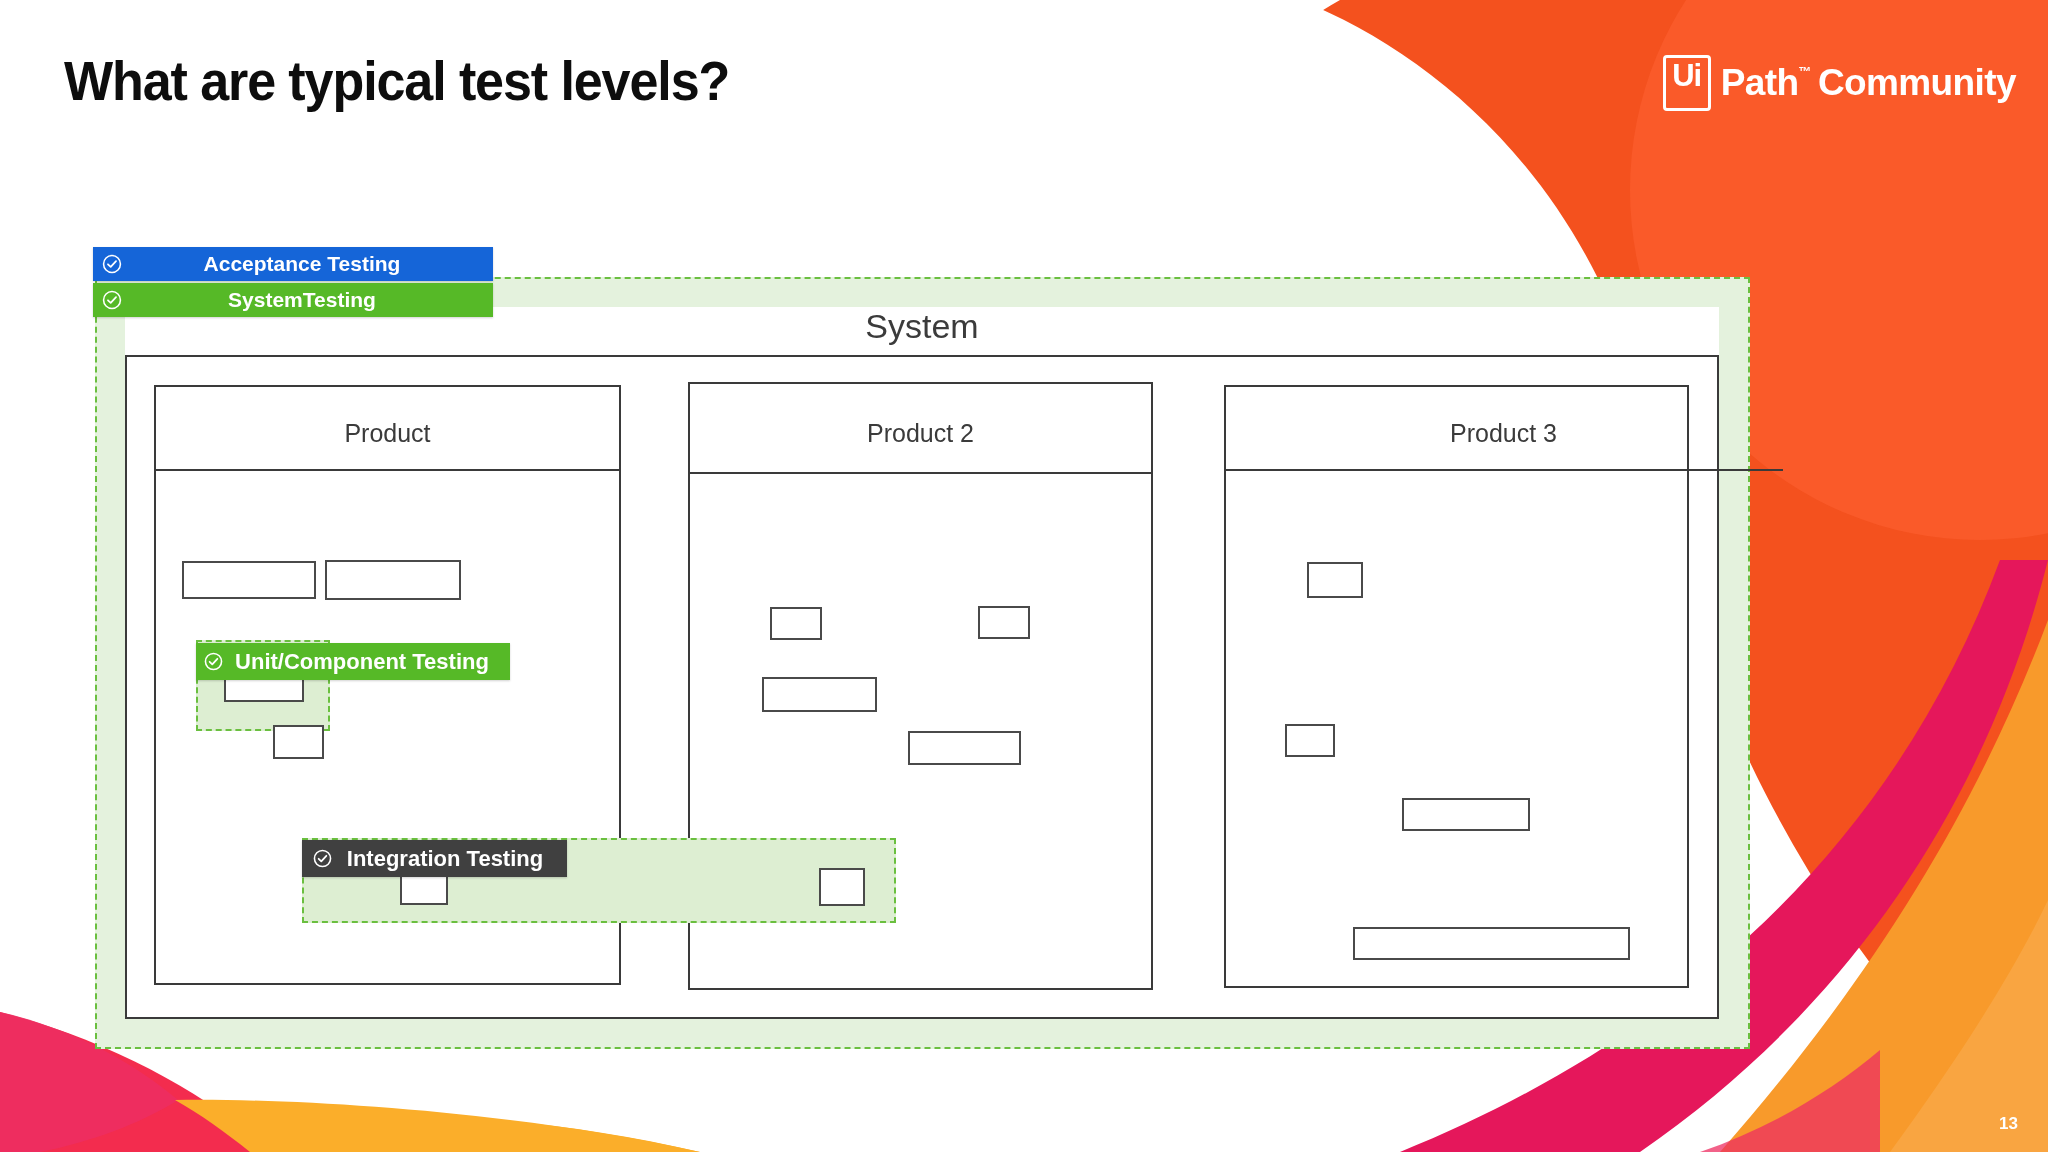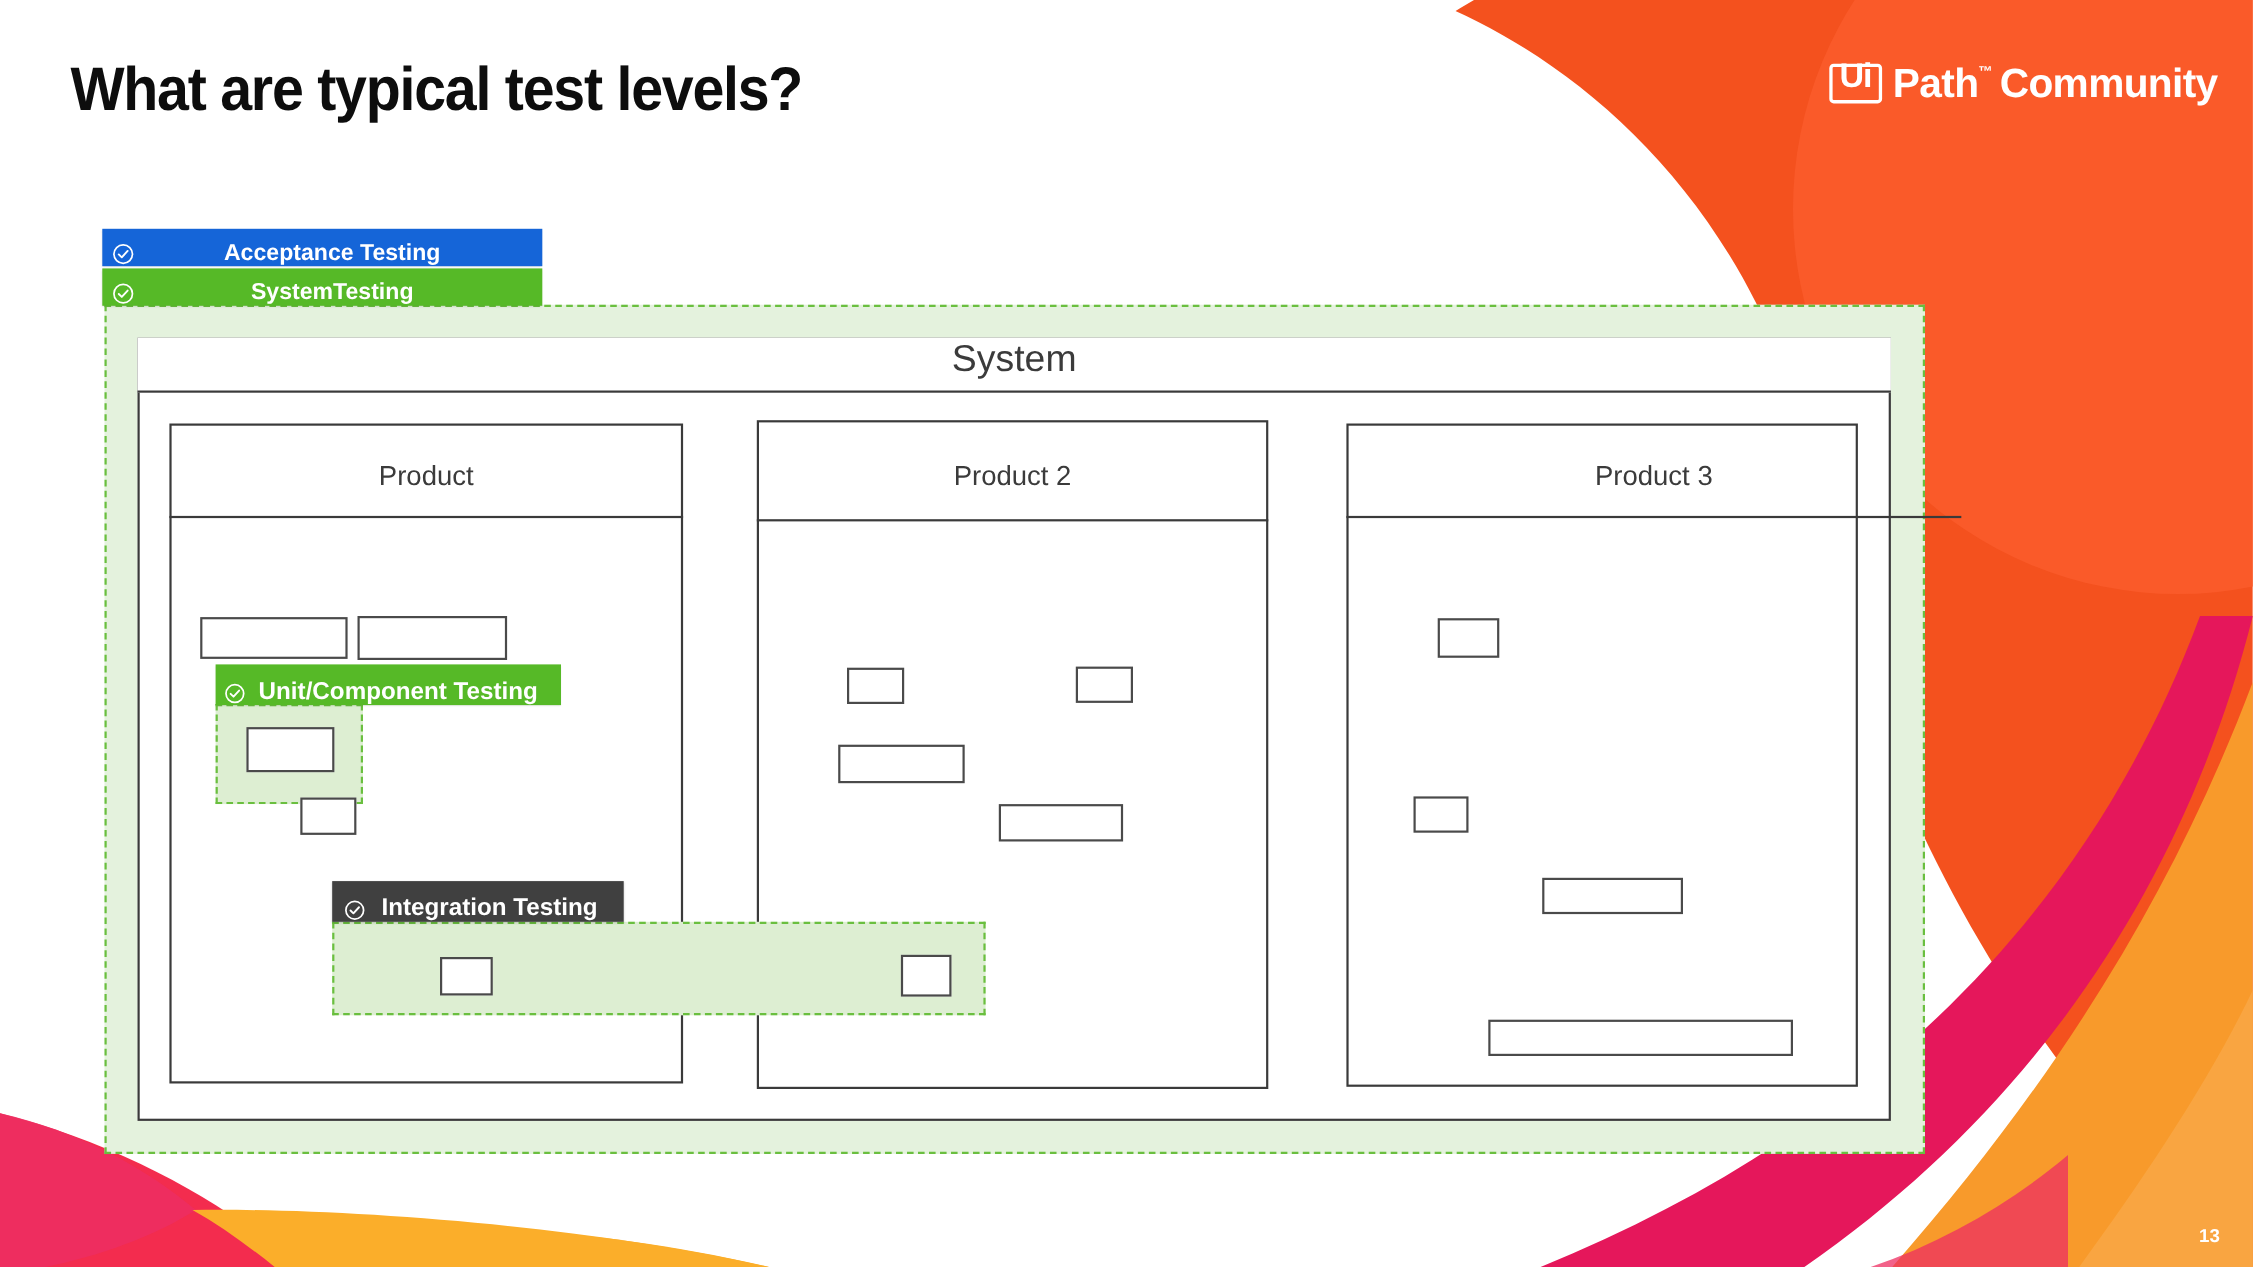--- a/index.html
+++ b/index.html
@@ -12,21 +12,21 @@
   .slide{position:absolute;inset:0;overflow:hidden;background:#fff;}
   #deco-layer{position:absolute;inset:0;z-index:0;}
 
   
   .logo{
     position:absolute;top:55px;right:32px;z-index:5;
     display:flex;align-items:center;gap:10px;
     color:#ffffff;
   }
   .logo-mark{
-    width:48px;height:36px;border:3.5px solid #ffffff;border-radius:4px;
+    width:48px;height:56px;border:3.5px solid #ffffff;border-radius:4px;
     display:flex;align-items:center;justify-content:center;
     font-size:31px;font-weight:700;letter-spacing:-1px;line-height:1;
     padding-bottom:16px;box-sizing:border-box;
   }
   .logo-word{
     font-size:37px;font-weight:700;letter-spacing:-0.6px;white-space:nowrap;
     display:flex;align-items:flex-start;
   }
   .logo-tm{font-size:13px;font-weight:700;margin-top:2px;margin-right:7px;}
 
@@ -74,23 +74,24 @@
 
   
   .subregion{
     position:absolute;background:#ddeed2;
     border:2px dashed #6abf3f;box-sizing:border-box;z-index:4;
   }
 
   
   .badge{
     position:absolute;box-sizing:border-box;z-index:8;
-    display:flex;align-items:flex-end;
+    display:flex;align-items:center;
     color:#ffffff;font-weight:700;
     box-shadow:0 1px 2px rgba(0,0,0,.18);
+    margin-top:39px;
   }
   .badge .chk{
     flex:0 0 auto;display:flex;align-items:center;justify-content:center;
   }
   .badge .btxt{flex:1 1 auto;text-align:center;white-space:nowrap;}
 
   #badge-acceptance{
     left:93px;top:208px;width:400px;height:34px;
     background:#1565d8;font-size:21px;padding:0 12px 0 8px;
   }

